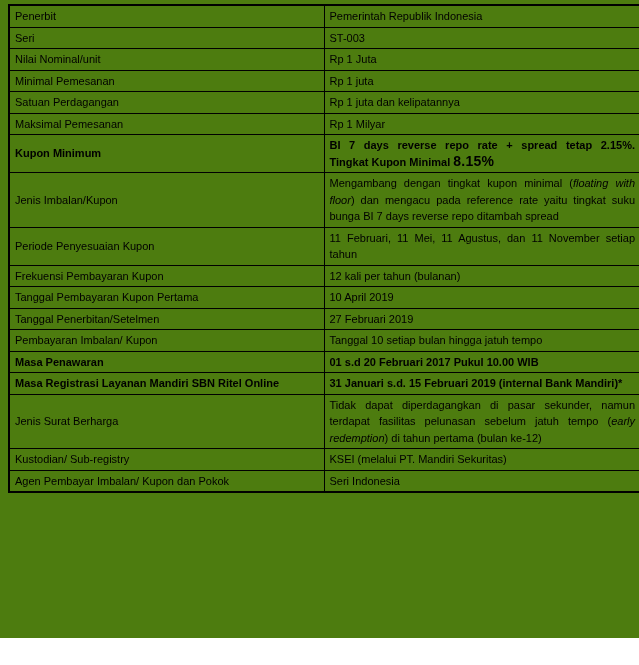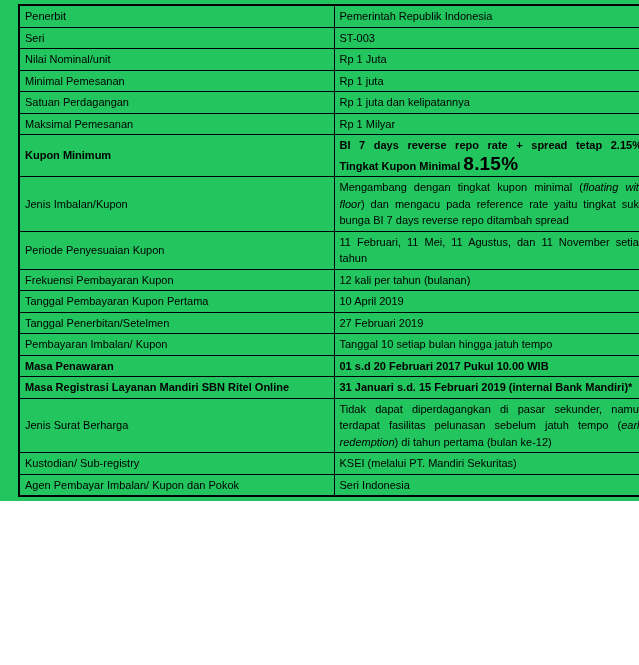--- a/index.html
+++ b/index.html
@@ -4,24 +4,24 @@
 <style>
   html, body {
     margin: 0;
     padding: 0;
     background: #ffffff;
     color: #000000;
     font-family: "Liberation Sans", "DejaVu Sans", sans-serif;
   }
   .page {
     width: 639px;
-    height: 501px;
+    height: 638px;
     box-sizing: border-box;
-    padding: 4px 18px;
-    background: #22c55e;
+    padding: 4px 8px;
+    background: #4d7c0f;
   }
   table.terms {
     border-collapse: collapse;
     width: 633px;
     table-layout: fixed;
     border: 2px solid #000000;
   }
   col.c1 { width: 315px; }
   col.c2 { width: 318px; }
   td {
@@ -31,21 +31,21 @@
     line-height: 1.5;
     vertical-align: middle;
     word-wrap: break-word;
   }
   td.value { vertical-align: top; }
   .b { font-weight: bold; }
   .i { font-style: italic; }
   .just { text-align: justify; }
   .fulljust { text-align: justify; text-align-last: justify; }
   .big {
-    font-size: 19px;
+    font-size: 14px;
     font-weight: bold;
     line-height: 1.05;
     letter-spacing: 0.2px;
   }
 </style>
 </head>
 <body>
 
 <div class="page">
   <table class="terms">

